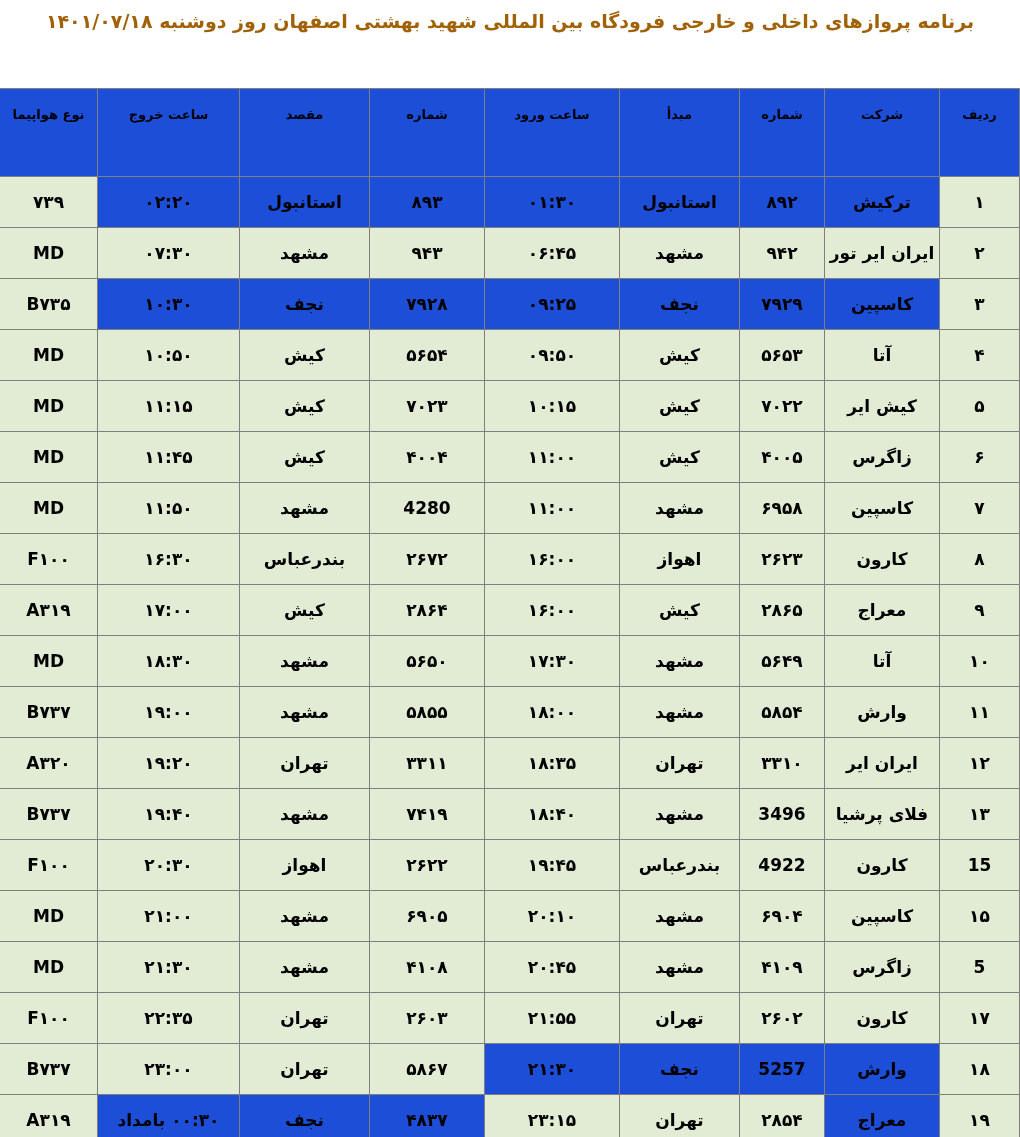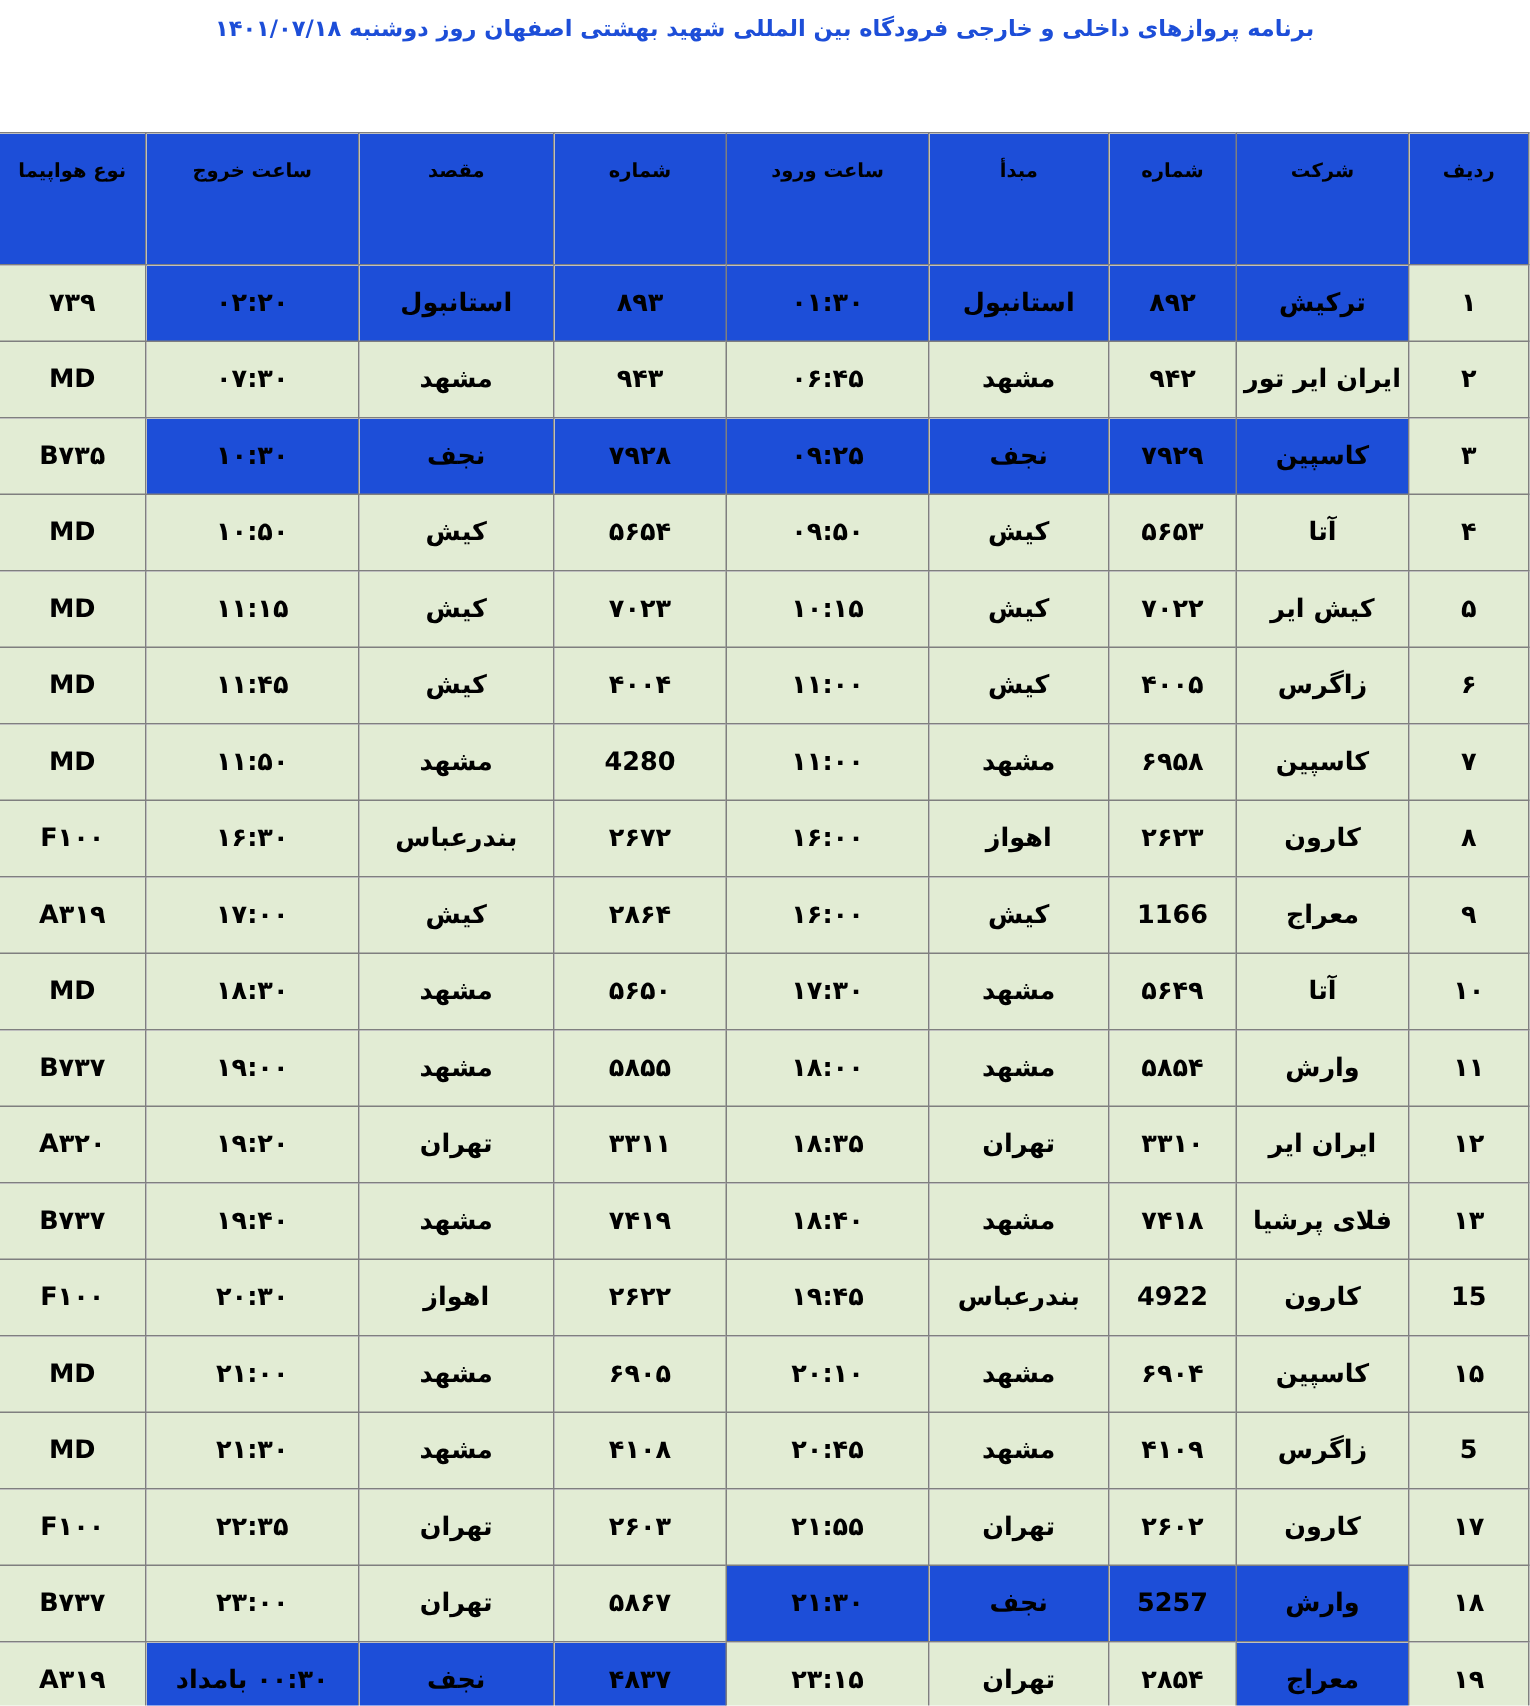--- a/index.html
+++ b/index.html
@@ -25,23 +25,23 @@
   
   #title-bar {
     height: 88px;
     display: flex;
     align-items: flex-start;
     justify-content: center;
     padding-top: 10px;
     box-sizing: border-box;
   }
   #doc-title {
-    font-size: 15px;
+    font-size: 19px;
     font-weight: bold;
-    color: #1d4ed8;
+    color: #a16207;
     text-align: center;
     letter-spacing: -0.2px;
     line-height: 1.25;
     white-space: nowrap;
     direction: rtl;
   }
 
   
   #flights-table {
     width: 1020px;
@@ -208,21 +208,21 @@
           <td>اهواز</td>
           <td>۱۶:۰۰</td>
           <td>۲۶۷۲</td>
           <td>بندرعباس</td>
           <td>۱۶:۳۰</td>
           <td class="latin">F۱۰۰</td>
         </tr>
         <tr>
           <td>۹</td>
           <td>معراج</td>
-          <td>1166</td>
+          <td>۲۸۶۵</td>
           <td>کیش</td>
           <td>۱۶:۰۰</td>
           <td>۲۸۶۴</td>
           <td>کیش</td>
           <td>۱۷:۰۰</td>
           <td class="latin">A۳۱۹</td>
         </tr>
         <tr>
           <td>۱۰</td>
           <td>آتا</td>
@@ -252,21 +252,21 @@
           <td>تهران</td>
           <td>۱۸:۳۵</td>
           <td>۳۳۱۱</td>
           <td>تهران</td>
           <td>۱۹:۲۰</td>
           <td class="latin">A۳۲۰</td>
         </tr>
         <tr>
           <td>۱۳</td>
           <td>فلای پرشیا</td>
-          <td>۷۴۱۸</td>
+          <td>3496</td>
           <td>مشهد</td>
           <td>۱۸:۴۰</td>
           <td>۷۴۱۹</td>
           <td>مشهد</td>
           <td>۱۹:۴۰</td>
           <td class="latin">B۷۳۷</td>
         </tr>
         <tr>
           <td>15</td>
           <td>کارون</td>

